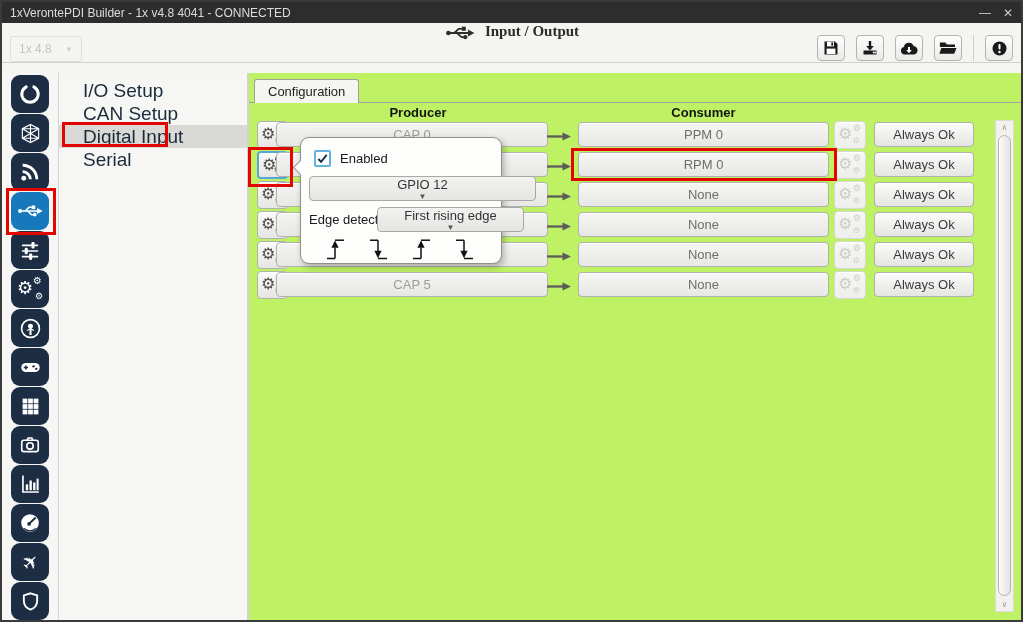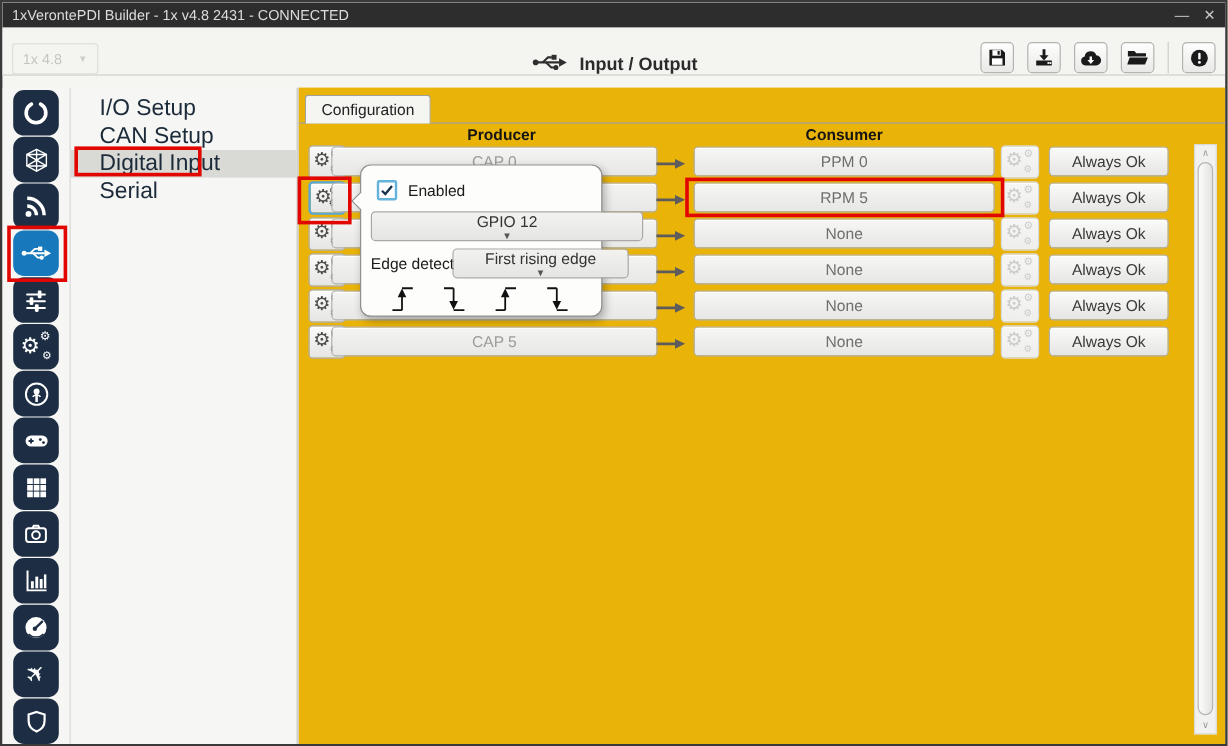--- a/index.html
+++ b/index.html
@@ -9,39 +9,39 @@
 
   
   .titlebar { position:absolute; left:0; top:0; width:100%; height:21px; background:#2d2d2d; color:#dcdcdc; display:flex; align-items:center; font-size:12px; padding:0 8px; }
   .titlebar .title { flex:1; }
   .win-ctl { color:#c9c9c9; font-size:12px; margin-left:12px; cursor:default; line-height:1; }
 
   
   .toolbar { position:absolute; left:0; top:21px; width:100%; height:40px; background:#f4f4f1; border-bottom:1px solid #cfcfcc; }
   .version-select { position:absolute; left:8px; top:13px; width:72px; height:26px; border:1px solid #ddddda; border-radius:3px; background:#f4f4f1; color:#c4c4c1; font-size:12px; display:flex; align-items:center; padding:0 8px; justify-content:space-between; }
   .version-select .caret { font-size:8px; color:#cfcfcc; }
-  .page-header { position:absolute; left:50%; top:0; height:100%; transform:translateX(-50%); display:flex; align-items:flex-end; gap:9px; }
+  .page-header { position:absolute; left:50%; top:0; height:100%; transform:translateX(-50%); display:flex; align-items:flex-start; gap:9px;font-family:Liberation Serif, serif; }
   .page-header .ptitle { font-size:15px; font-weight:bold; color:#2b2b2b; }
   .tool-buttons { position:absolute; right:8px; top:12px; display:flex; align-items:center; }
   .tbtn { width:28px; height:26px; border:1px solid #b3b3b1; border-radius:4px; background:linear-gradient(#fefefe,#e9e9e6); display:flex; align-items:center; justify-content:center; margin-left:11px; cursor:pointer; }
   .tdivider { width:1px; height:26px; background:#ccccca; margin-left:11px; }
 
   
   .sidebar { position:absolute; left:0; top:71px; width:57px; bottom:0; background:#f6f6f4; border-right:1px solid #d4d4d2; padding-top:2px; }
   .tile { width:38px; height:38px; border-radius:9px; background:#1d2e44; margin:0 auto 1px auto; display:flex; align-items:center; justify-content:center; cursor:pointer; }
   .tile.selected { background:#1878bc; }
   .tile .uni { color:#fff; font-size:19px; line-height:1; }
 
   
   .nav { position:absolute; left:57px; top:71px; width:190px; bottom:0; background:#f6f6f4; border-right:2px solid #d2d2d0; padding-top:6px; }
   .nav-item { height:23px; line-height:23px; padding-left:24px; font-size:19px; color:#1c2b3a; cursor:pointer; }
   .nav-item.selected { background:#d9d9d6; }
 
   
-  .main { position:absolute; left:247px; top:71px; right:0; bottom:0; background:#eab308; }
+  .main { position:absolute; left:247px; top:71px; right:0; bottom:0; background:#bef264; }
   .tab { position:absolute; left:5px; top:6px; height:24px; padding:0 13px; border:1px solid #a0a09e; border-bottom:none; border-radius:3px 3px 0 0; background:#f5f5f2; font-size:13px; color:#222; display:flex; align-items:center; z-index:3; cursor:pointer; }
   .tabline { position:absolute; left:0; top:29px; width:100%; height:1px; background:#a0a09e; z-index:2; }
   .col-header { position:absolute; top:32px; text-align:center; font-size:13px; font-weight:bold; color:#141414; }
   .hdr-producer { left:43px; width:252px; }
   .hdr-consumer { left:329px; width:251px; }
 
   .row { position:absolute; left:0; width:100%; height:30px; }
   .btn3d { border:1px solid #b0b0ae; border-radius:4px; background:linear-gradient(#fbfbfa,#e5e5e3); box-shadow:inset 0 1px 0 #ffffff; }
   .gearbtn { position:absolute; left:8px; top:0; width:31px; height:28px; cursor:pointer; }
   .gearbtn2 { position:absolute; left:585px; top:0; width:32px; height:28px; }
@@ -87,21 +87,21 @@
   .ann-rpm { left:569px; top:146px; width:266px; height:33px; }
 
   svg { display:block; }
 </style>
 </head>
 <body>
 
 <div class="window">
 
   <div class="titlebar">
-    <span class="title">1xVerontePDI Builder - 1x v4.8 2431 - CONNECTED</span>
+    <span class="title">1xVerontePDI Builder - 1x v4.8 4041 - CONNECTED</span>
     <span class="win-ctl">—</span>
     <span class="win-ctl">✕</span>
   </div>
 
   <div class="toolbar">
     <div class="version-select">
       <span>1x 4.8</span>
       <span class="caret">▼</span>
     </div>
     <div class="page-header">
@@ -342,21 +342,21 @@
           <span class="g g2">⚙</span>
           <span class="g g3">⚙</span>
         </div>
       <div class="pbtn btn3d"></div>
       <span class="arrow">
           <svg width="26" height="11" viewBox="0 0 26 11">
             <path d="M1 5.5 H18" stroke="#5c5c5c" stroke-width="2.3"></path>
             <path d="M25 5.5 L16.5 1.4 V9.6 Z" fill="#5c5c5c"></path>
           </svg>
         </span>
-      <div class="cbtn btn3d">RPM 5</div>
+      <div class="cbtn btn3d">RPM 0</div>
       <div class="gearbtn2 btn3d gear-disabled">
           <span class="g g1">⚙</span>
           <span class="g g2">⚙</span>
           <span class="g g3">⚙</span>
         </div>
       <div class="okbtn btn3d">Always Ok</div>
     </div>
     <div class="row" style="top:108px;">
       <div class="gearbtn btn3d">
           <span class="g g1">⚙</span>

